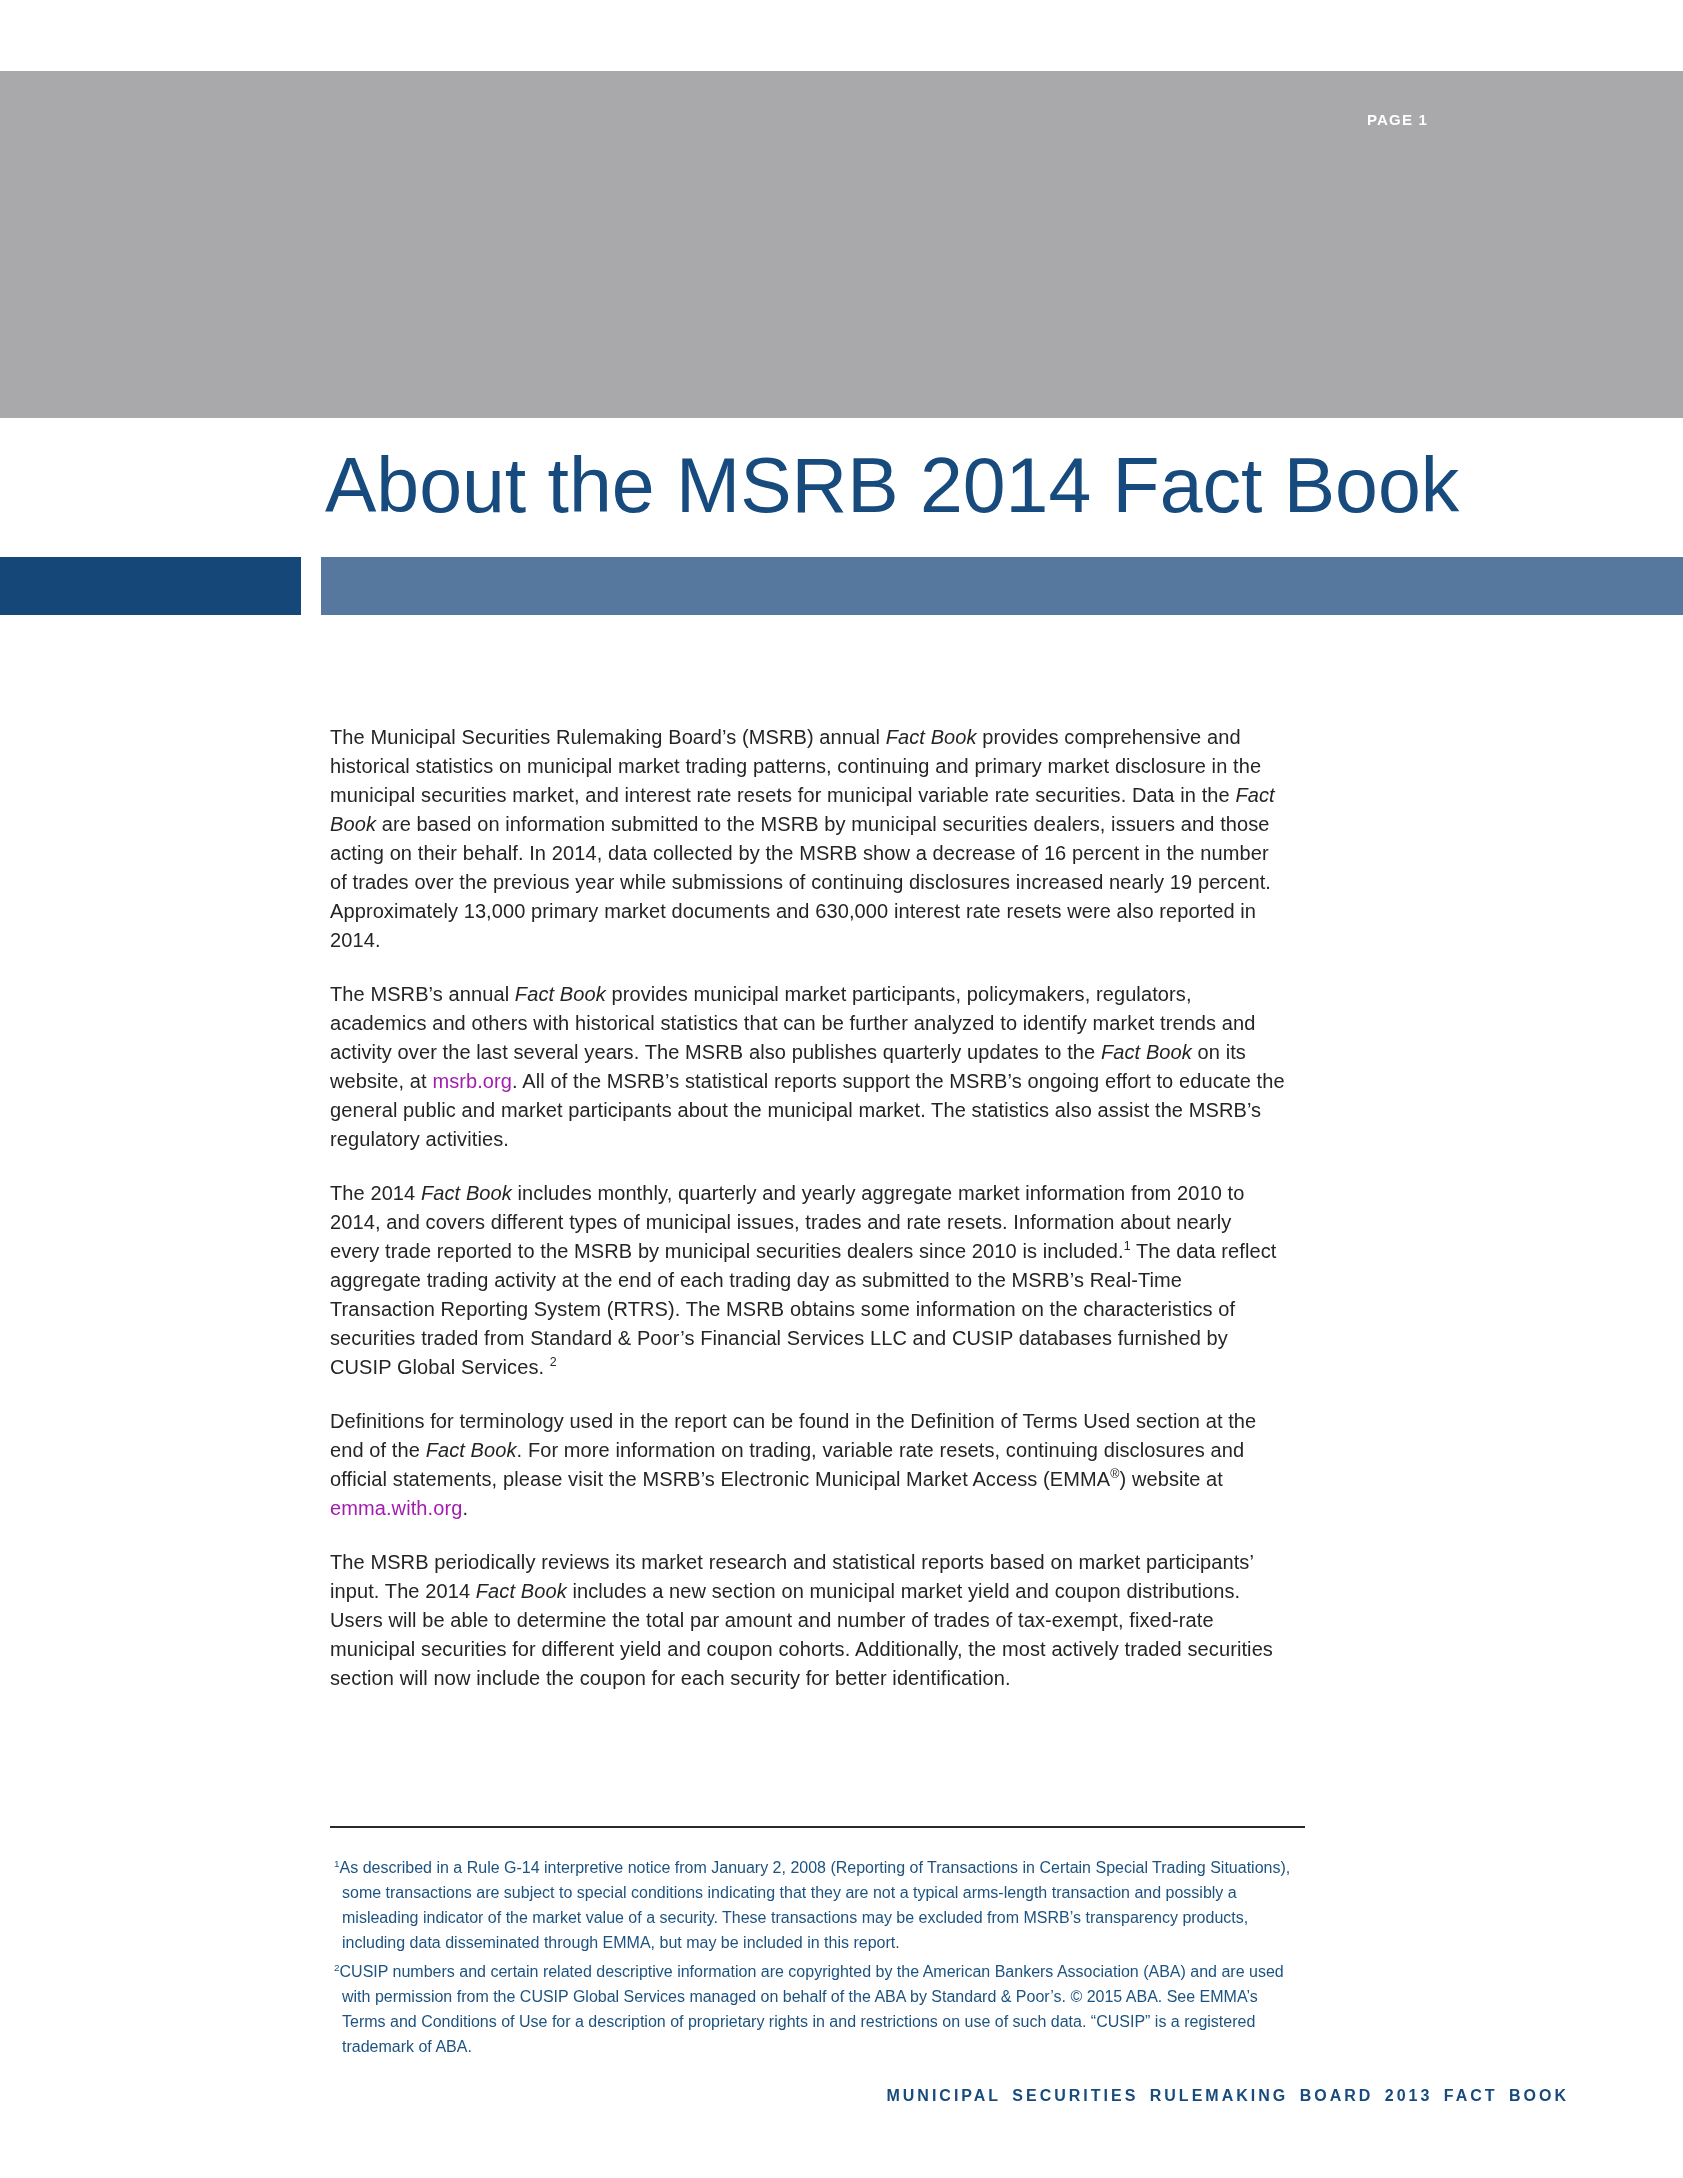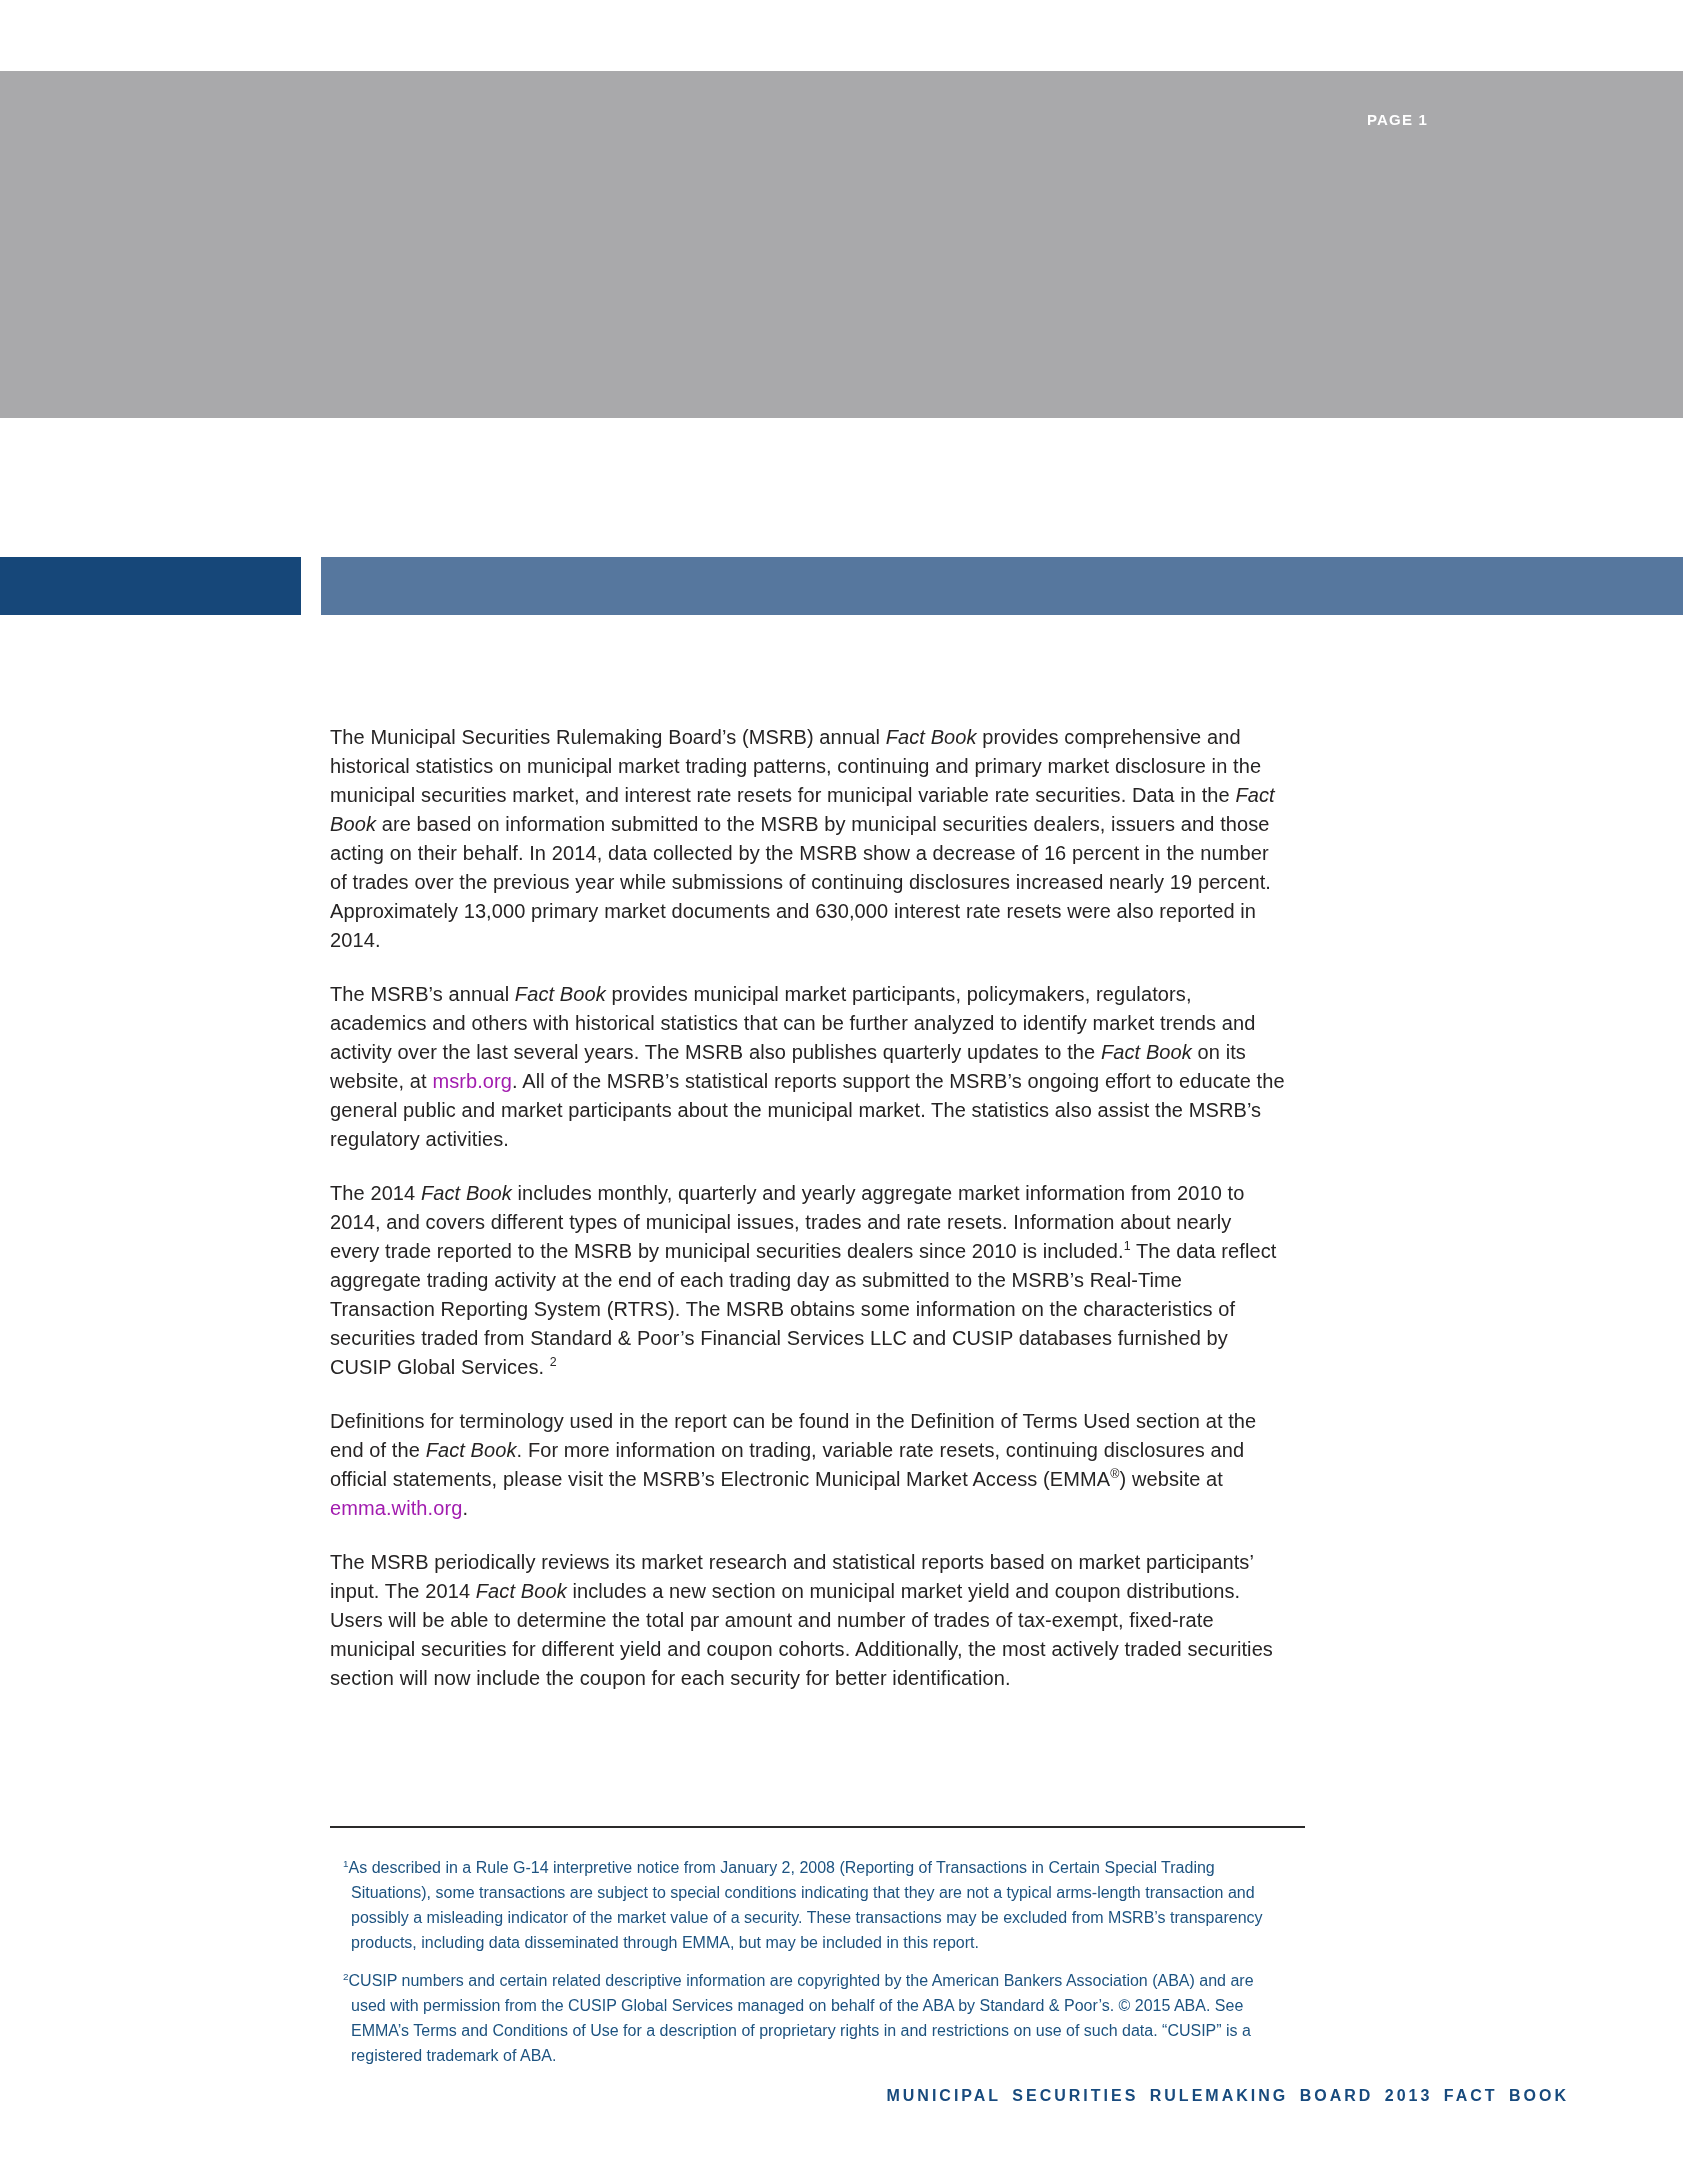--- a/index.html
+++ b/index.html
@@ -46,36 +46,37 @@
     font-size:20px;font-weight:700;color:#1a4f80;letter-spacing:0.2px;
   }
   .footnotes{
     position:absolute;left:330px;top:1826px;width:975px;
     color:#1d5380;font-size:16px;line-height:25px;
   }
   .footnote-rule{
     border:none;border-top:2px solid #2b2a2a;
     margin:0 0 27px 0;width:100%;
   }
-  .footnote{margin:13px;padding-left:8px;text-indent:-8px;}
+  .footnote{margin:4px;padding-left:8px;text-indent:-8px;}
   .page-footer{
     position:absolute;top:2087px;right:114px;
     font-size:16px;font-weight:700;color:#174a7d;
     letter-spacing:3px;word-spacing:4px;white-space:nowrap;
   }
 </style>
 </head>
 <body>
 
 <div class="page">
 
   <div class="gray-band">
     <div class="page-label">PAGE 1</div>
   </div>
 
+  <h1 class="title">About the MSRB 2014 Fact Book</h1>
 
   <div class="bar-dark"></div>
   <div class="bar-light"></div>
 
   <div class="content">
     <p>The Municipal Securities Rulemaking Board’s (MSRB) annual <i>Fact Book</i> provides comprehensive and historical statistics on municipal market trading patterns, continuing and primary market disclosure in the municipal securities market, and interest rate resets for municipal variable rate securities. Data in the <i>Fact Book</i> are based on information submitted to the MSRB by municipal securities dealers, issuers and those acting on their behalf. In 2014, data collected by the MSRB show a decrease of 16 percent in the number of trades over the previous year while submissions of continuing disclosures increased nearly 19 percent. Approximately 13,000 primary market documents and 630,000 interest rate resets were also reported in 2014.</p>
     <p>The MSRB’s annual <i>Fact Book</i> provides municipal market participants, policymakers, regulators, academics and others with historical statistics that can be further analyzed to identify market trends and activity over the last several years. The MSRB also publishes quarterly updates to the <i>Fact Book</i> on its website, at <span class="lnk">msrb.org</span>. All of the MSRB’s statistical reports support the MSRB’s ongoing effort to educate the general public and market participants about the municipal market. The statistics also assist the MSRB’s regulatory activities.</p>
     <p>The 2014 <i>Fact Book</i> includes monthly, quarterly and yearly aggregate market information from 2010 to 2014, and covers different types of municipal issues, trades and rate resets. Information about nearly every trade reported to the MSRB by municipal securities dealers since 2010 is included.<sup>1</sup> The data reflect aggregate trading activity at the end of each trading day as submitted to the MSRB’s Real-Time Transaction Reporting System (RTRS). The MSRB obtains some information on the characteristics of securities traded from Standard &amp; Poor’s Financial Services LLC and CUSIP databases furnished by CUSIP Global Services. <sup>2</sup></p>
     <p>Definitions for terminology used in the report can be found in the Definition of Terms Used section at the end of the <i>Fact Book</i>. For more information on trading, variable rate resets, continuing disclosures and official statements, please visit the MSRB’s Electronic Municipal Market Access (EMMA<sup>®</sup>) website at <span class="lnk">emma.with.org</span>.</p>
     <p>The MSRB periodically reviews its market research and statistical reports based on market participants’ input. The 2014 <i>Fact Book</i> includes a new section on municipal market yield and coupon distributions. Users will be able to determine the total par amount and number of trades of tax-exempt, fixed-rate municipal securities for different yield and coupon cohorts. Additionally, the most actively traded securities section will now include the coupon for each security for better identification.</p>

